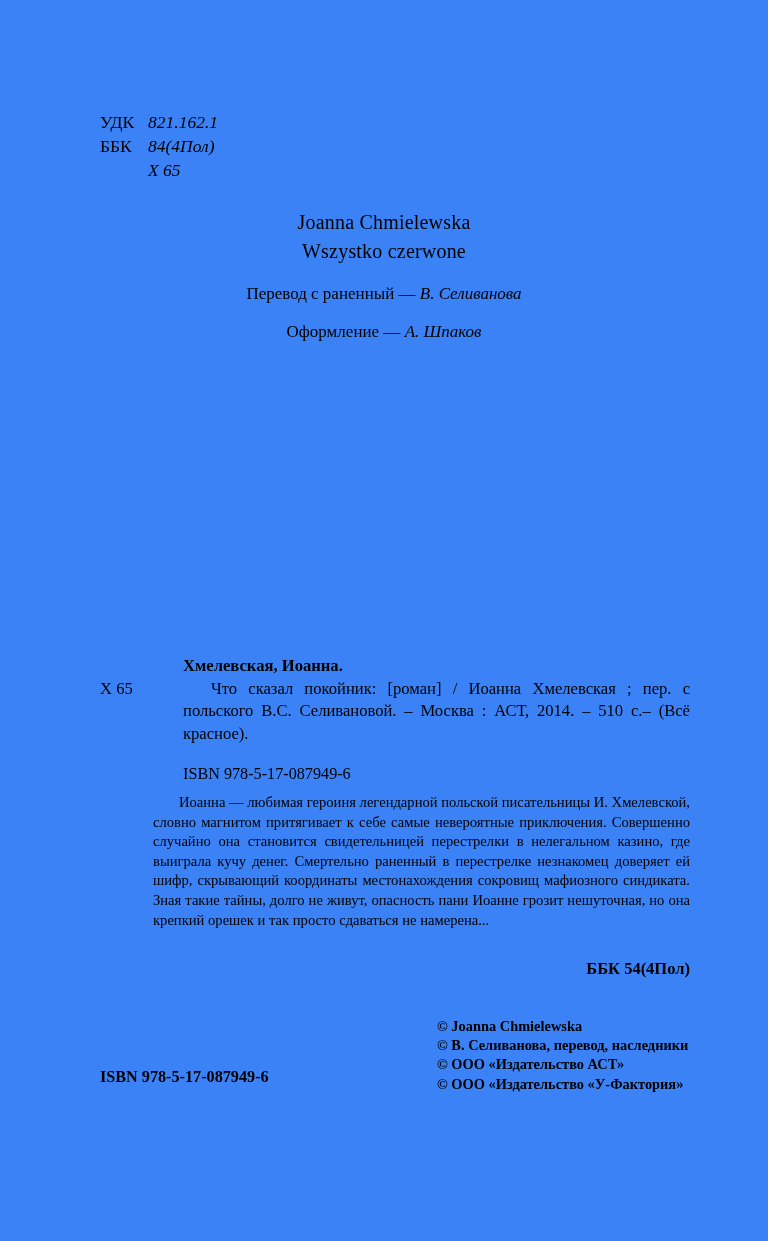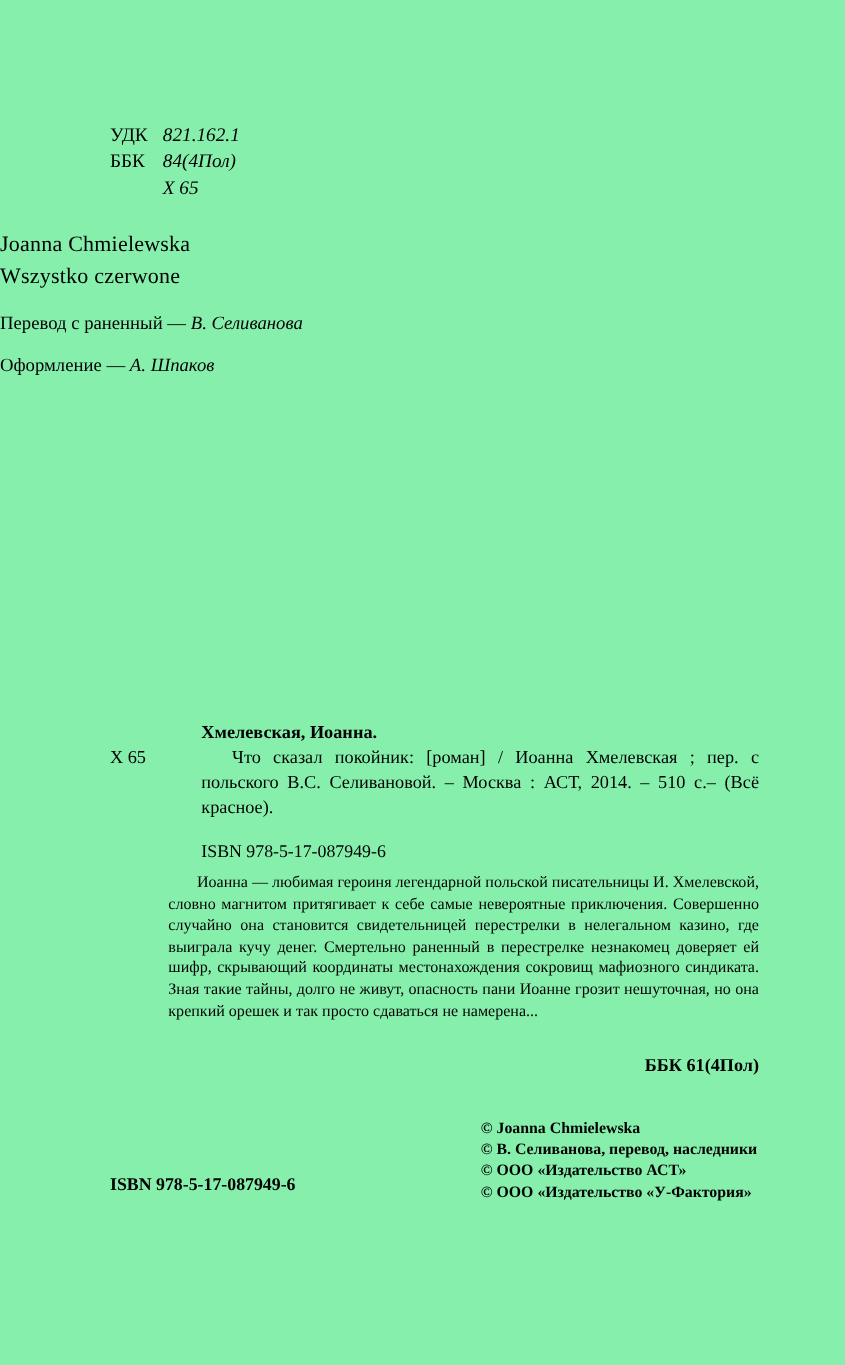--- a/index.html
+++ b/index.html
@@ -8,21 +8,21 @@
     background: #ffffff;
   }
   body {
     font-family: "Liberation Serif", "DejaVu Serif", serif;
     color: #000000;
   }
   .page {
     position: relative;
     width: 768px;
     height: 1241px;
-    background: #86efac;
+    background: #3b82f6;
     overflow: hidden;
   }
 
   
   .class-block {
     position: absolute;
     left: 100px;
     top: 110px;
     font-size: 17.5px;
     line-height: 24px;
@@ -40,20 +40,21 @@
     font-style: italic;
   }
   .class-row.shelf .class-label { visibility: hidden; }
 
   
   .title-block {
     position: absolute;
     left: 0;
     top: 208px;
     width: 768px;
+    text-align: center;
   }
   .author-latin {
     font-size: 20px;
     line-height: 29px;
     letter-spacing: 0.2px;
   }
   .title-latin {
     font-size: 20px;
     line-height: 29px;
     letter-spacing: 0.2px;
@@ -187,21 +188,21 @@
     <div class="record-body">
       <span class="shelf-mark">Х 65</span>
       <div class="record-text">Что сказал покойник: [роман] / Иоанна Хмелевская ; пер. с польского В.С. Селивановой. – Москва : АСТ, 2014. – 510 с.– (Всё красное).</div>
     </div>
     <div class="record-isbn">ISBN 978-5-17-087949-6</div>
   </div>
 
   <div class="annotation">Иоанна — любимая героиня легендарной польской писательницы И. Хмелевской, словно магнитом притягивает к себе самые невероятные приключения. Совершенно случайно она становится свидетельницей перестрелки в нелегальном казино, где выиграла кучу денег. Смертельно раненный в перестрелке незнакомец доверяет ей шифр, скрывающий координаты местонахождения сокровищ мафиозного синдиката. Зная такие тайны, долго не живут, опасность пани Иоанне грозит нешуточная, но она крепкий орешек и так просто сдаваться не намерена...</div>
 
   <div class="class-bottom">
-    <div>ББК 61(4Пол)</div>
+    <div>ББК 54(4Пол)</div>
   </div>
 
   <div class="copyright">
     <div>© Joanna Chmielewska</div>
     <div>© В. Селиванова, перевод, наследники</div>
     <div>© ООО «Издательство АСТ»</div>
     <div>© ООО «Издательство «У-Фактория»</div>
   </div>
 
   <div class="isbn-bottom">ISBN 978-5-17-087949-6</div>

